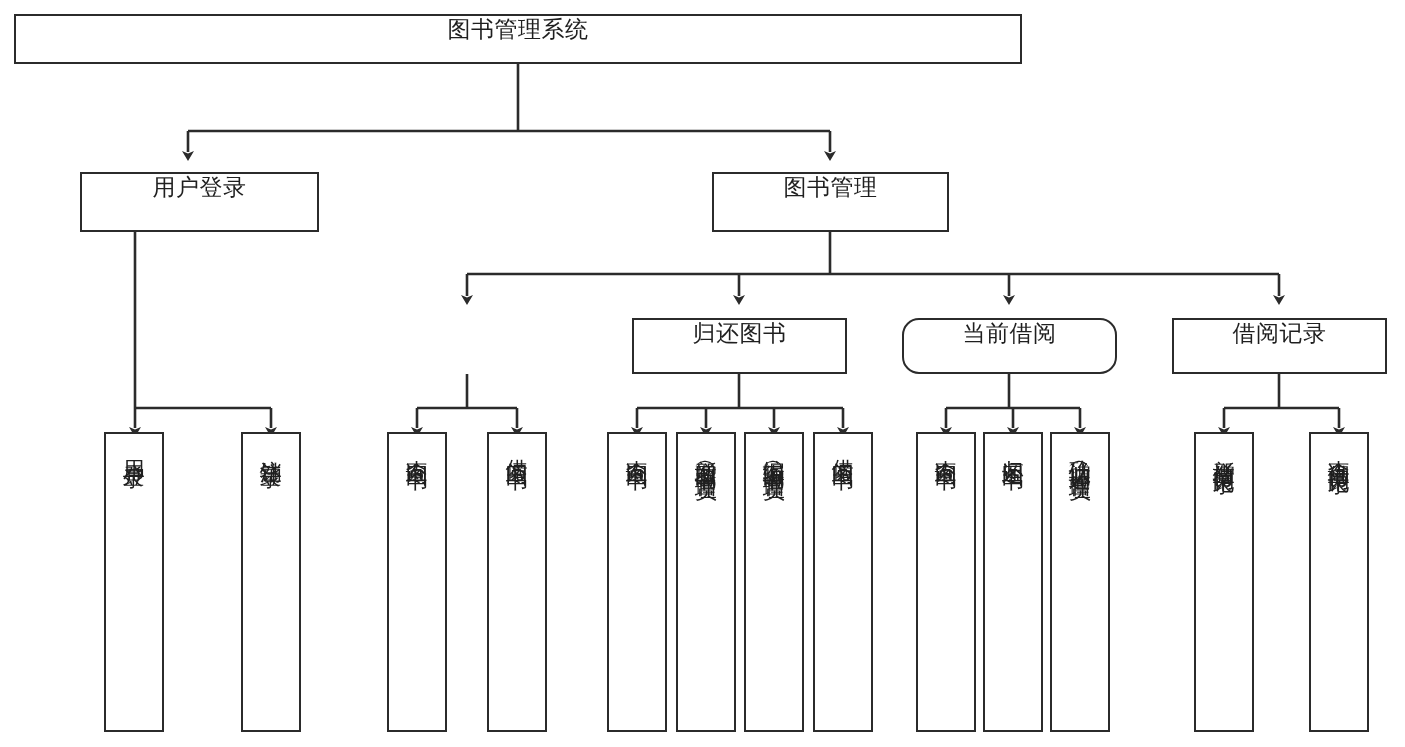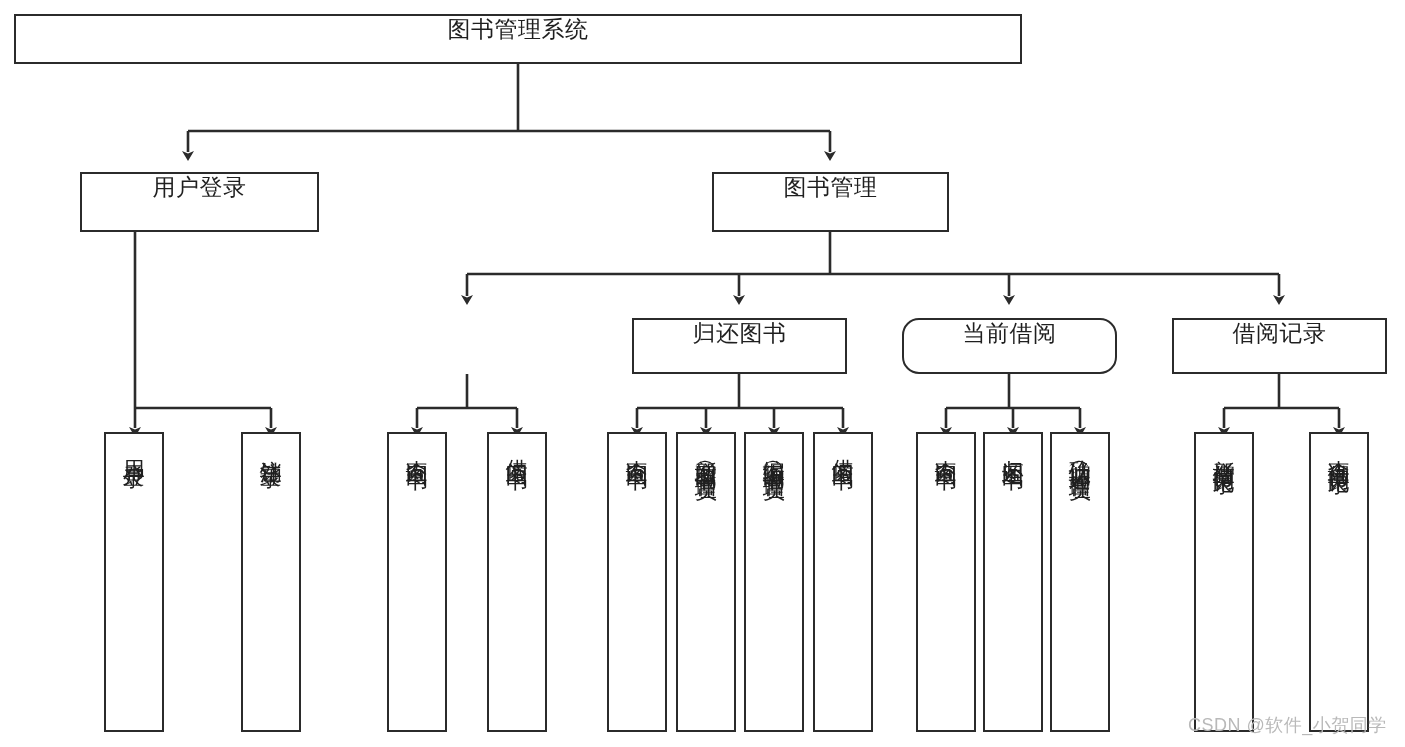--- a/index.html
+++ b/index.html
@@ -180,15 +180,14 @@
     <span class="node-label vertical">确认归还（管理员）</span>
   </div>
 
   <div class="node-box leaf-box" style="left:1194px; top:432px; width:60px; height:300px;">
     <span class="node-label vertical">新增借阅记录</span>
   </div>
   <div class="node-box leaf-box" style="left:1309px; top:432px; width:60px; height:300px;">
     <span class="node-label vertical">查询借阅记录</span>
   </div>
 
-  <div class="watermark">CSDN @软件_小贺同学</div>
 
 </div>
 
 </body></html>

